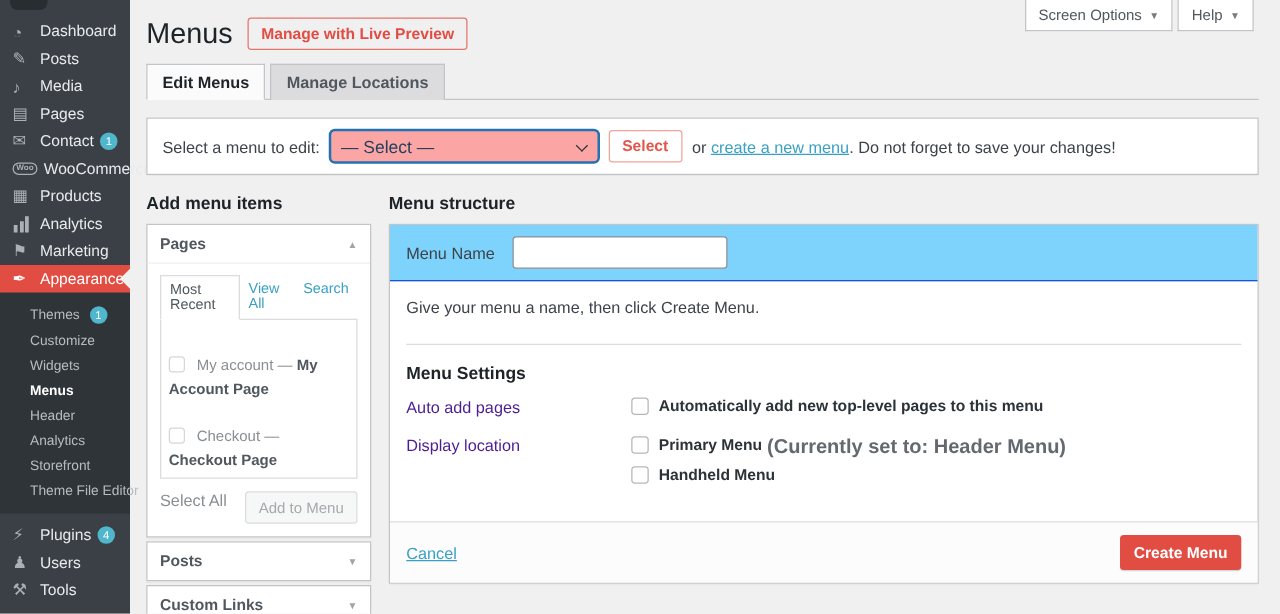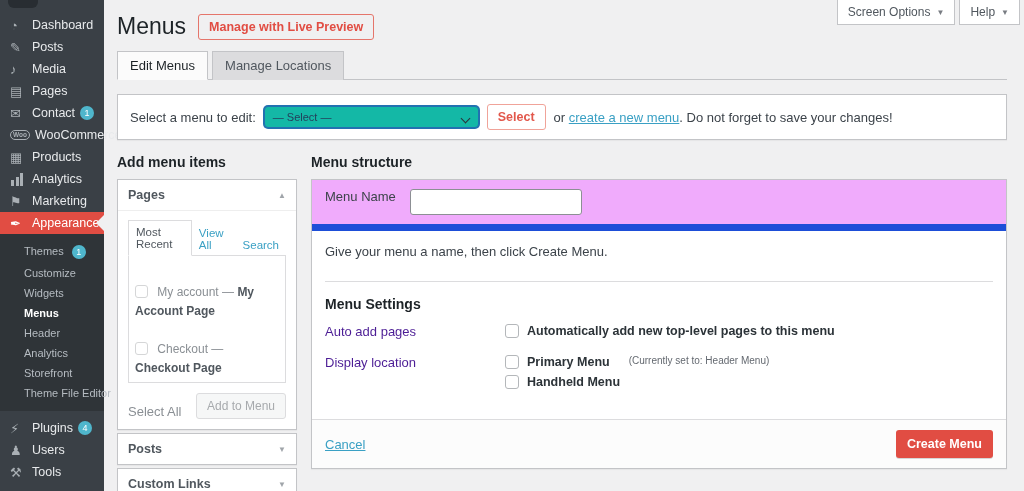--- a/index.html
+++ b/index.html
@@ -25,73 +25,73 @@
   .icon.k-bubble::after { content:''; position:absolute; left:2px; bottom:-4px; border:3px solid transparent; border-top-color:#aab0b5; }
   .icon.k-bars { width:14px; height:13px; flex:0 0 14px; margin-right:8px;
     background:
       linear-gradient(#aab0b5,#aab0b5) 1px 100%/3px 6px no-repeat,
       linear-gradient(#aab0b5,#aab0b5) 5.5px 100%/3px 9px no-repeat,
       linear-gradient(#aab0b5,#aab0b5) 10px 100%/3px 13px no-repeat; }
   .icon.k-woo { font-size:6.5px; font-weight:bold; border:1px solid #aab0b5; border-radius:5px; padding:1px 2px; width:auto; flex:0 0 auto; margin-right:5px; line-height:1; }
 
   
   .content { flex:1; position:relative; padding:0 17px 0 13px; }
-  .topbar { position:absolute; top:0; right:4px; display:flex; gap:4px; }
+  .topbar { position:absolute; top:0; right:21px; display:flex; gap:4px; }
   .top-btn { background:#fff; border:1px solid #c3c4c7; border-top:none; color:#50575e; font-size:12px; padding:5px 10px; cursor:pointer; display:flex; align-items:center; gap:6px; }
   .top-btn .tri { font-size:8px; color:#787c82; }
 
   .title-row { margin-top:13px; display:flex; align-items:center; }
   .page-title { font-size:23px; font-weight:400; color:#1d2327; }
   .live-preview { margin-left:12px; background:transparent; border:1px solid #e5756b; color:#e14d43; font-weight:bold; font-size:12.5px; padding:5px 10px; border-radius:3px; cursor:pointer; font-family:inherit; }
 
   .nav-tabs { margin-top:11px; border-bottom:1px solid #c3c4c7; padding-left:0; display:flex; gap:4px; }
-  .nav-tab { border:1px solid #c3c4c7; border-bottom:none; background:#dcdcde; color:#50575e; font-weight:normal; font-size:13px; padding:6px 12px; cursor:pointer; margin-bottom:-1px; }
+  .nav-tab { border:1px solid #c3c4c7; border-bottom:none; background:#dcdcde; color:#50575e; font-weight:bold; font-size:13px; padding:6px 12px; cursor:pointer; margin-bottom:-1px; }
   .nav-tab.active { background:#fbfbfb; color:#1d2327; border-bottom:1px solid #fbfbfb; }
 
   .card { background:#fff; border:1px solid #c3c4c7; box-shadow:0 1px 1px rgba(0,0,0,.04); }
   .manage-bar { margin-top:14px; padding:9px 12px; display:flex; align-items:center; gap:8px; }
   .manage-bar label { color:#3c434a; }
-  .menu-select { min-width:215px; padding:4px 26px 4px 8px; border:1px solid #2271b1; box-shadow:0 0 0 1px #2271b1; border-radius:4px; color:#24405c; font-size:11px; background:#14b8a6; position:relative; cursor:pointer; }
+  .menu-select { min-width:215px; padding:4px 26px 4px 8px; border:1px solid #2271b1; box-shadow:0 0 0 1px #2271b1; border-radius:4px; color:#24405c; font-size:14px; background:#fca5a5; position:relative; cursor:pointer; }
   .menu-select .chev { position:absolute; right:9px; top:8px; width:7px; height:7px; border-right:1.5px solid #2c3338; border-bottom:1.5px solid #2c3338; transform:rotate(45deg); }
   .select-btn { background:#fff; border:1px solid #f0a399; color:#e2574b; font-weight:bold; font-size:12.5px; padding:5px 10px; border-radius:3px; cursor:pointer; font-family:inherit; }
   .or-text a { color:#3aa0c4; }
 
   .columns { display:flex; margin-top:14px; align-items:flex-start; }
   .col-left { width:180px; flex:0 0 180px; }
   .col-right { flex:1; margin-left:14px; }
   .col-heading { font-size:14px; font-weight:bold; color:#1d2327; margin-bottom:9px; }
 
   
   .acc-header { display:flex; justify-content:space-between; align-items:center; padding:8px 10px; font-weight:600; font-size:12.5px; color:#50575e; cursor:pointer; }
   .acc-arrow { font-size:8px; color:#a0a5aa; }
   .pages-body { padding:9px 10px 0 10px; border-top:1px solid #eee; }
-  .inner-tabs { display:flex; margin-bottom:-1px; position:relative; z-index:2;align-items:flex-end; }
+  .inner-tabs { display:flex; margin-bottom:-1px; position:relative; z-index:2; }
   .inner-tab { font-size:11.5px; padding:5px 7px; color:#3aa0c4; cursor:pointer; }
   .inner-tab.active { background:#fff; border:1px solid #dcdcde; border-bottom-color:#fff; color:#50575e; }
   .pages-listbox { border:1px solid #dcdcde; padding:7px 6px; height:128px; overflow:hidden; font-size:12px; }
   .page-item { display:block; margin:20px 0; color:#8a8f94; line-height:1.55; cursor:pointer; }
   .page-item input { width:13px; height:13px; appearance:none; -webkit-appearance:none; border:1px solid #d5d6d7; border-radius:3px; background:#fff; vertical-align:-2px; margin-right:6px; cursor:pointer; }
   .page-item .bold { font-weight:bold; color:#50575e; }
-  .pages-footer { display:flex; justify-content:space-between; align-items:flex-end; padding:10px 10px 10px 10px; }
+  .pages-footer { display:flex; justify-content:space-between; align-items:flex-start; padding:10px 10px 10px 10px; }
   .select-all { color:#8a8f94; text-decoration:none; cursor:pointer; }
   .add-to-menu { background:#f6f7f7; border:1px solid #dcdcde; color:#a7aaad; font-size:12px; padding:5px 10px; border-radius:3px; font-family:inherit; }
   .acc-box { margin-top:3px; }
 
   
-  .structure-header { display:flex; padding:9px 13px; background:#f0abfc; border-bottom:7px solid #1d4ed8; }
+  .structure-header { display:flex; align-items:center; padding:9px 13px; background:#7dd3fc; border-bottom:1px solid #1d4ed8; }
   .structure-header label { margin-right:14px; color:#3c434a; }
   .menu-name-input { width:172px; height:26px; border:1px solid #8c8f94; border-radius:3px; padding:0 7px; font-size:13px; font-family:inherit; background:#fff; }
   .structure-body { padding:13px; }
   .helper-text { color:#3c434a; padding-bottom:22px; border-bottom:1px solid #dcdcde; }
   .settings-heading { font-size:14px; font-weight:bold; color:#1d2327; margin:14px 0 12px 0; }
   .setting-row { display:flex; margin-bottom:11px; }
   .setting-label { width:143px; flex:0 0 143px; color:#4c1d95; }
   .setting-options label { display:flex; align-items:flex-start; margin-bottom:6px; color:#2c3338; font-weight:600; font-size:12.5px; cursor:pointer;padding-left:37px; }
   .setting-options input { width:14px; height:14px; appearance:none; -webkit-appearance:none; border:1px solid #b4b7ba; border-radius:3px; background:#fff; margin-right:8px; cursor:pointer; flex:0 0 14px; }
-  .loc-note { font-weight:400; font-size:10px; color:#646970; margin-left:19px; }
+  .loc-note { font-weight:700; font-size:16px; color:#646970; margin-left:4px; }
   .structure-footer { display:flex; justify-content:space-between; align-items:center; border-top:1px solid #dcdcde; padding:10px 13px; background:#fcfcfc; }
   .cancel-link { color:#3aa0c4; }
   .create-btn { background:#e14d43; border:1px solid #d02a1f00; border:none; color:#fff; font-weight:bold; font-size:12.5px; padding:7px 11px; border-radius:3px; cursor:pointer; font-family:inherit; box-shadow:0 1px 0 rgba(0,0,0,.15); }
 </style>
 </head>
 <body>
 
 <div class="screen">
 
   <aside class="sidebar">

